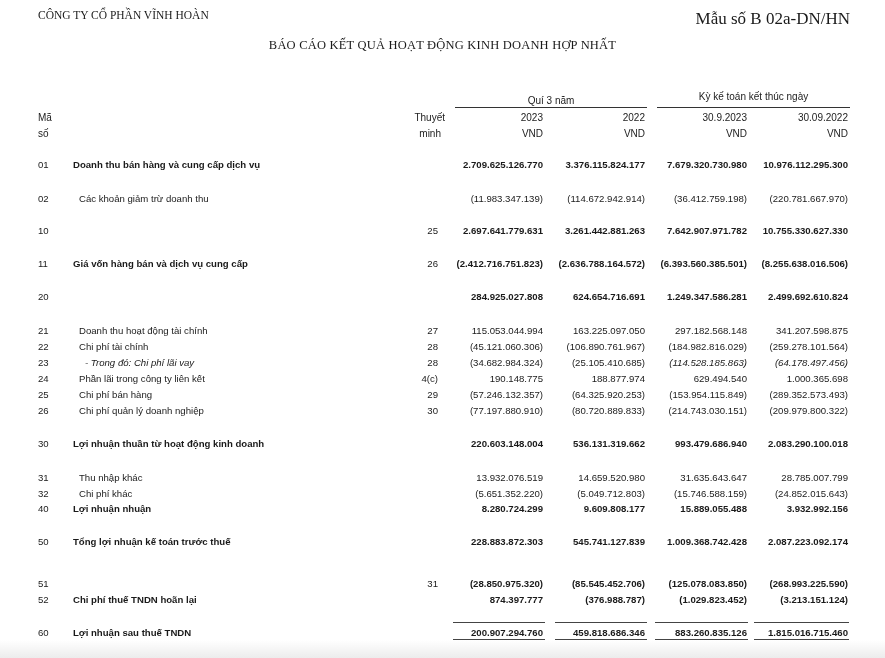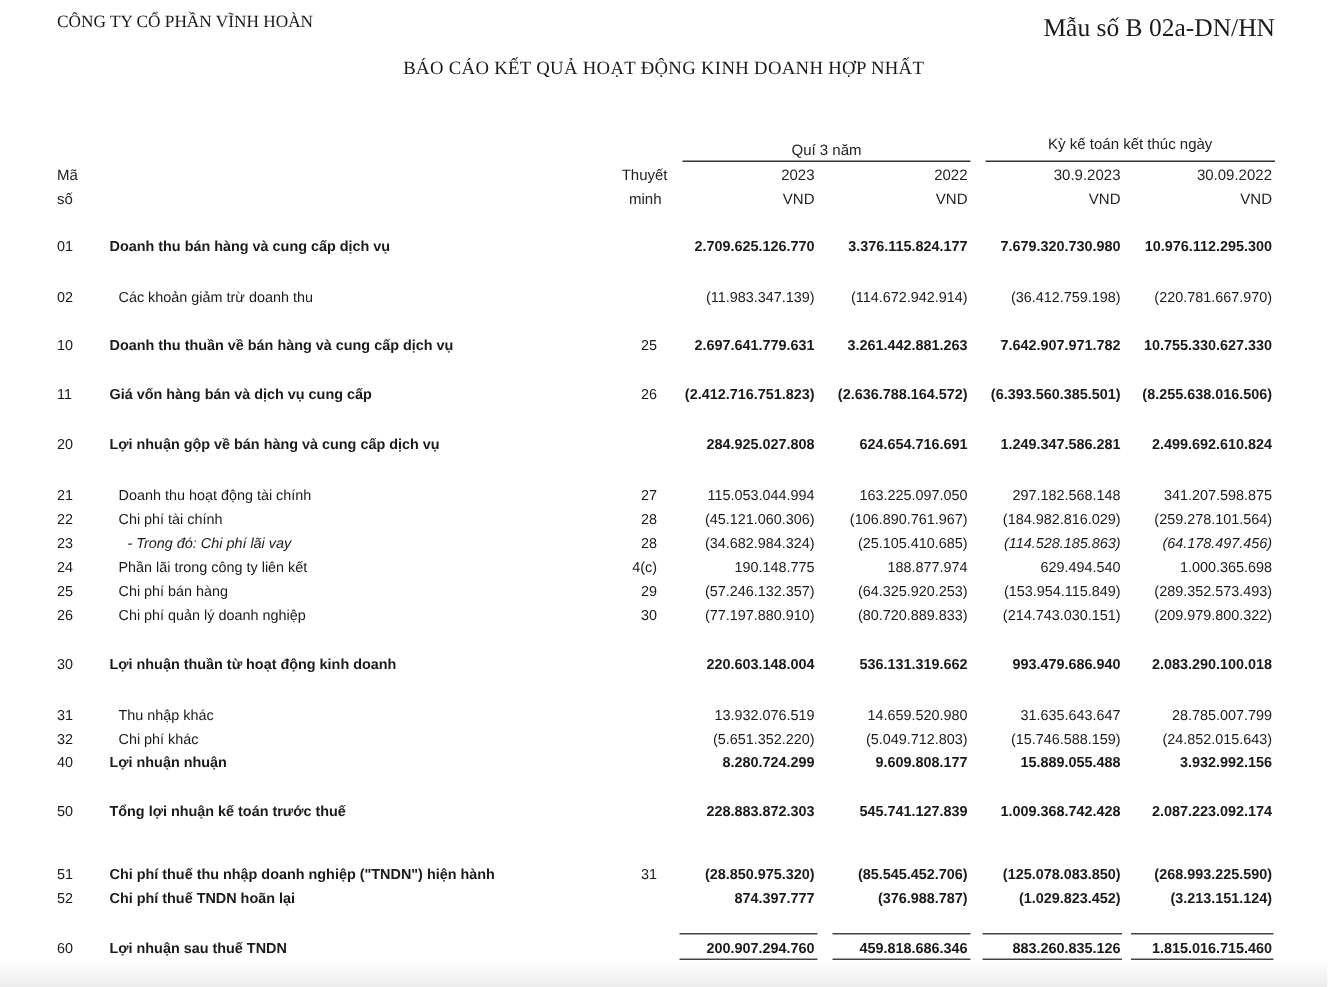--- a/index.html
+++ b/index.html
@@ -77,41 +77,39 @@
     <span class="label ind">Các khoản giảm trừ doanh thu</span>
     <span class="note"></span>
     <span class="v v0">(11.983.347.139)</span>
     <span class="v v1">(114.672.942.914)</span>
     <span class="v v2">(36.412.759.198)</span>
     <span class="v v3">(220.781.667.970)</span>
   </div>
 
   <div class="row sans bold" style="top:225px;">
     <span class="code" style="font-weight:normal">10</span>
-    <span class="label">Doanh thu thuần về bán hàng và cung cấp dịch vụ</span>
     <span class="note" style="font-weight:normal">25</span>
     <span class="v v0">2.697.641.779.631</span>
     <span class="v v1">3.261.442.881.263</span>
     <span class="v v2">7.642.907.971.782</span>
     <span class="v v3">10.755.330.627.330</span>
   </div>
 
   <div class="row sans bold" style="top:258px;">
     <span class="code" style="font-weight:normal">11</span>
     <span class="label">Giá vốn hàng bán và dịch vụ cung cấp</span>
     <span class="note" style="font-weight:normal">26</span>
     <span class="v v0">(2.412.716.751.823)</span>
     <span class="v v1">(2.636.788.164.572)</span>
     <span class="v v2">(6.393.560.385.501)</span>
     <span class="v v3">(8.255.638.016.506)</span>
   </div>
 
   <div class="row sans bold" style="top:291px;">
     <span class="code" style="font-weight:normal">20</span>
-    <span class="label">Lợi nhuận gộp về bán hàng và cung cấp dịch vụ</span>
     <span class="note"></span>
     <span class="v v0">284.925.027.808</span>
     <span class="v v1">624.654.716.691</span>
     <span class="v v2">1.249.347.586.281</span>
     <span class="v v3">2.499.692.610.824</span>
   </div>
 
   <div class="row sans" style="top:325px;">
     <span class="code">21</span>
     <span class="label ind">Doanh thu hoạt động tài chính</span>
@@ -217,21 +215,20 @@
     <span class="label">Tổng lợi nhuận kế toán trước thuế</span>
     <span class="note"></span>
     <span class="v v0">228.883.872.303</span>
     <span class="v v1">545.741.127.839</span>
     <span class="v v2">1.009.368.742.428</span>
     <span class="v v3">2.087.223.092.174</span>
   </div>
 
   <div class="row sans bold" style="top:578px;">
     <span class="code" style="font-weight:normal">51</span>
-    <span class="label">Chi phí thuế thu nhập doanh nghiệp ("TNDN") hiện hành</span>
     <span class="note" style="font-weight:normal">31</span>
     <span class="v v0">(28.850.975.320)</span>
     <span class="v v1">(85.545.452.706)</span>
     <span class="v v2">(125.078.083.850)</span>
     <span class="v v3">(268.993.225.590)</span>
   </div>
 
   <div class="row sans bold" style="top:594px;">
     <span class="code" style="font-weight:normal">52</span>
     <span class="label">Chi phí thuế TNDN hoãn lại</span>

